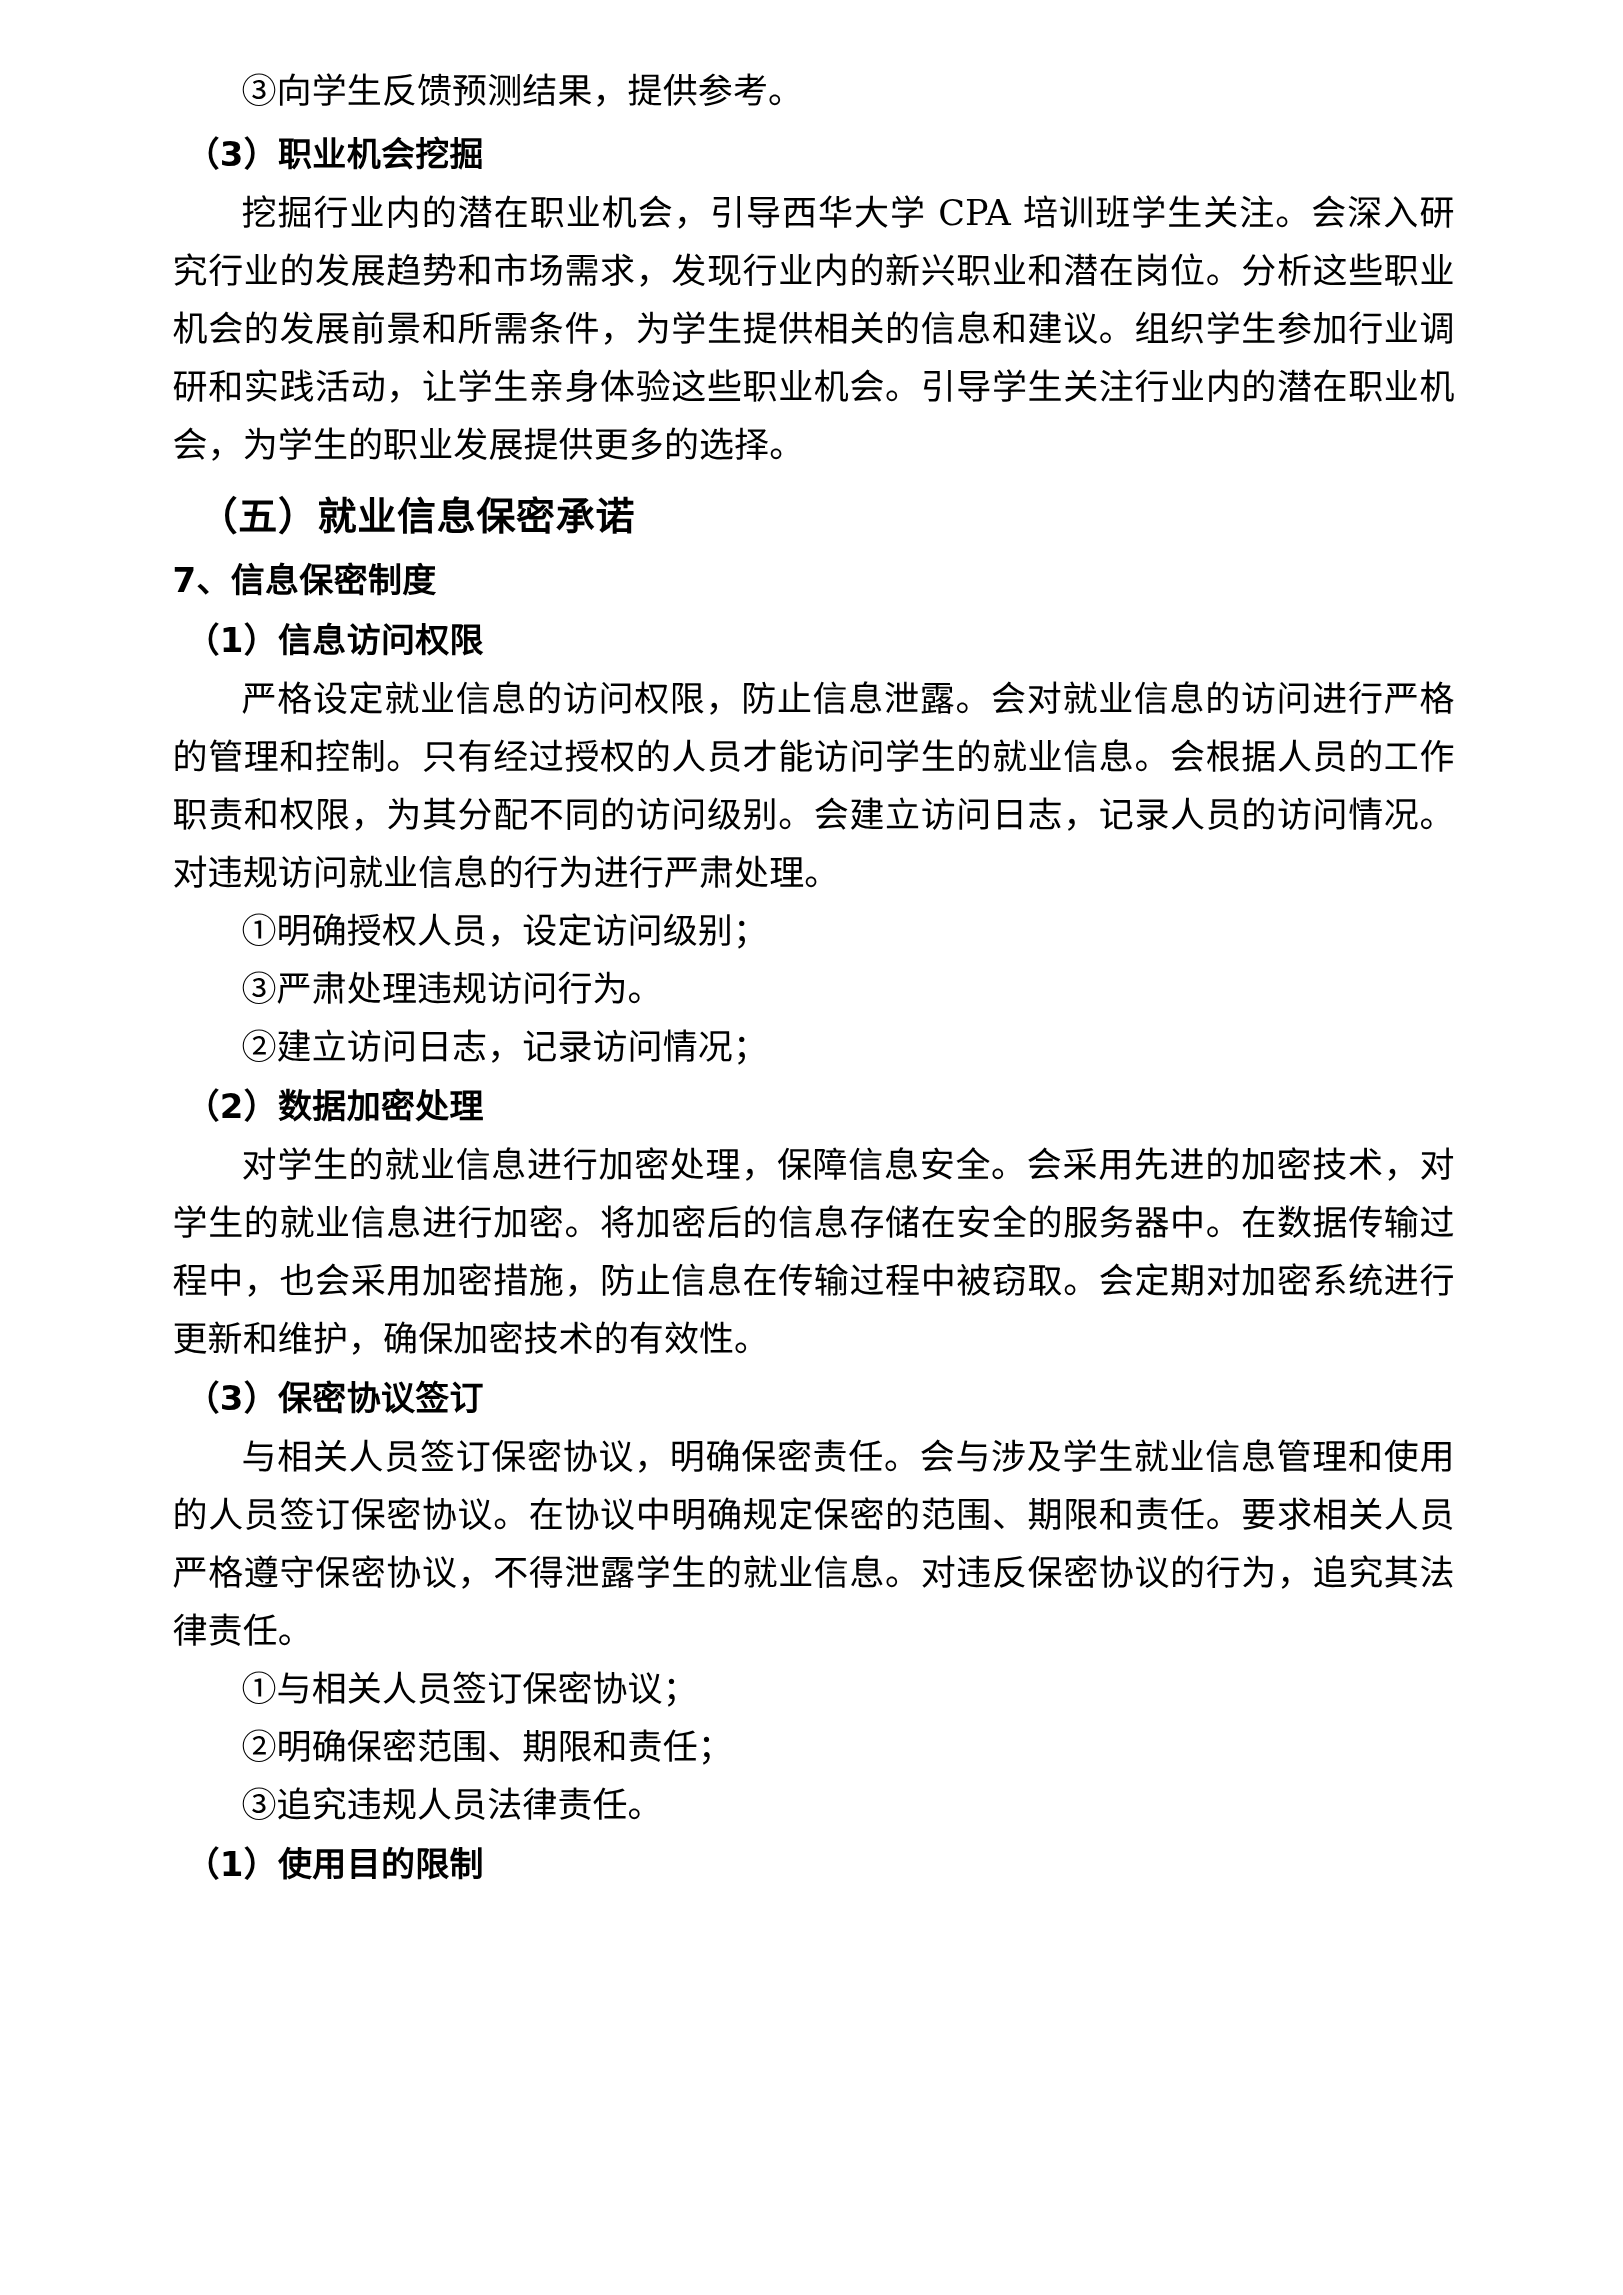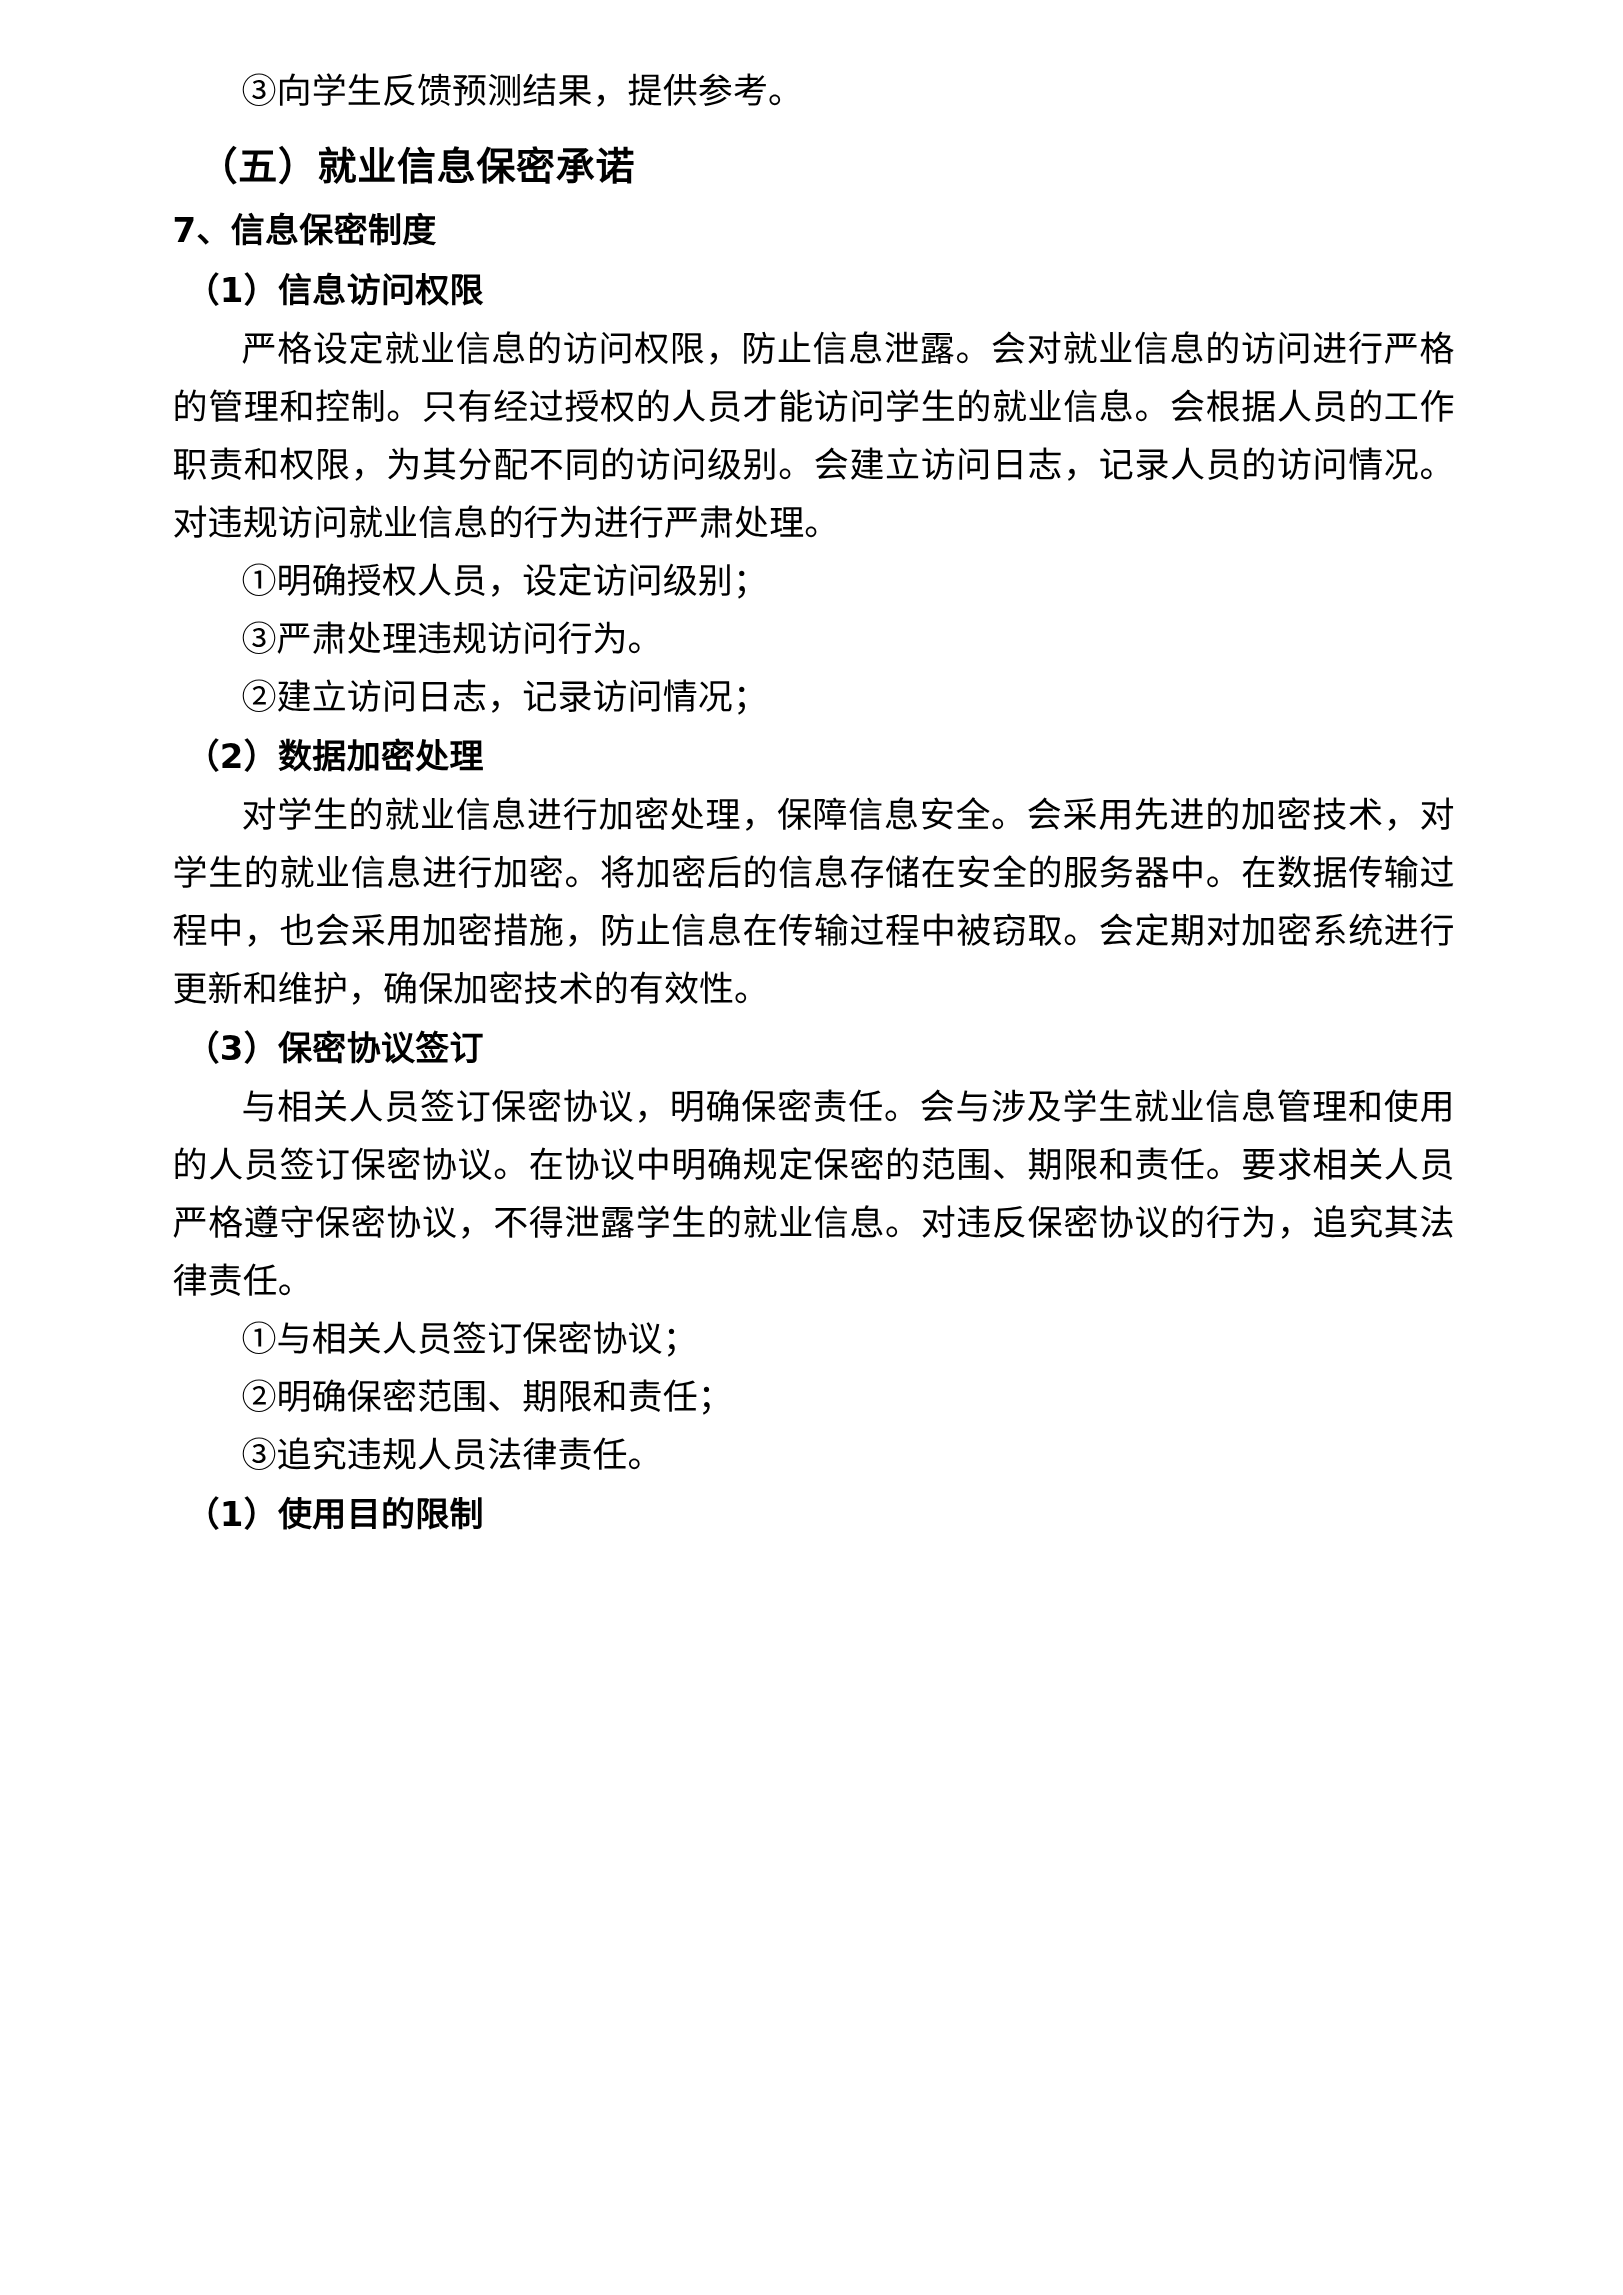--- a/index.html
+++ b/index.html
@@ -90,21 +90,23 @@
 </head>
 <body>
 
 <div id="page">
   <div class="doc-body">
 
     <p class="list-line">③向学生反馈预测结果，提供参考。</p>
 
     <div class="spacer-sm"></div>
 
+    <h3 class="heading-sub">（3）职业机会挖掘</h3>
 
+    <p class="para">挖掘行业内的潜在职业机会，引导西华大学 CPA 培训班学生关注。会深入研究行业的发展趋势和市场需求，发现行业内的新兴职业和潜在岗位。分析这些职业机会的发展前景和所需条件，为学生提供相关的信息和建议。组织学生参加行业调研和实践活动，让学生亲身体验这些职业机会。引导学生关注行业内的潜在职业机会，为学生的职业发展提供更多的选择。</p>
 
     <div class="spacer-md"></div>
 
     <h2 class="heading-major">（五）就业信息保密承诺</h2>
 
     <h3 class="heading-num">7、信息保密制度</h3>
 
     <h4 class="heading-sub">（1）信息访问权限</h4>
 
     <p class="para">严格设定就业信息的访问权限，防止信息泄露。会对就业信息的访问进行严格的管理和控制。只有经过授权的人员才能访问学生的就业信息。会根据人员的工作职责和权限，为其分配不同的访问级别。会建立访问日志，记录人员的访问情况。对违规访问就业信息的行为进行严肃处理。</p>

